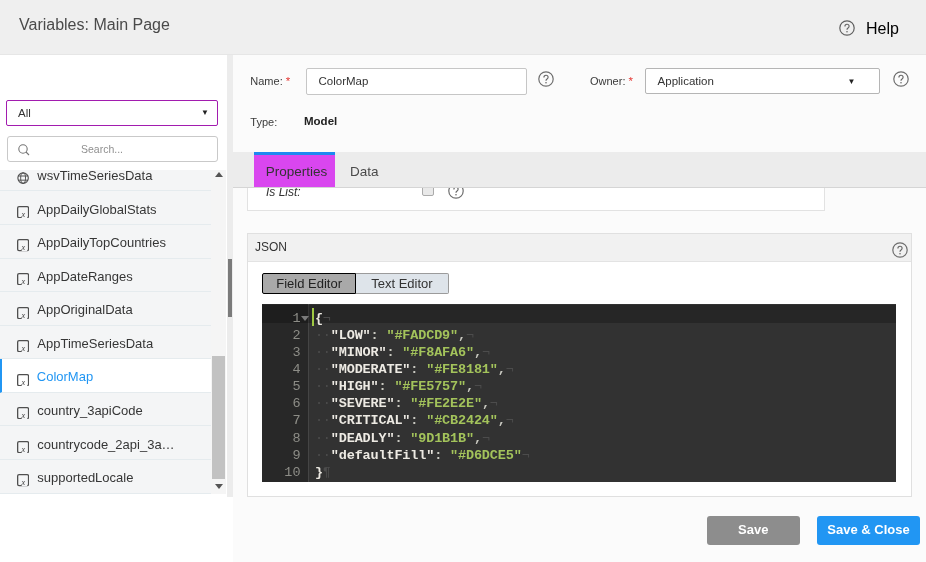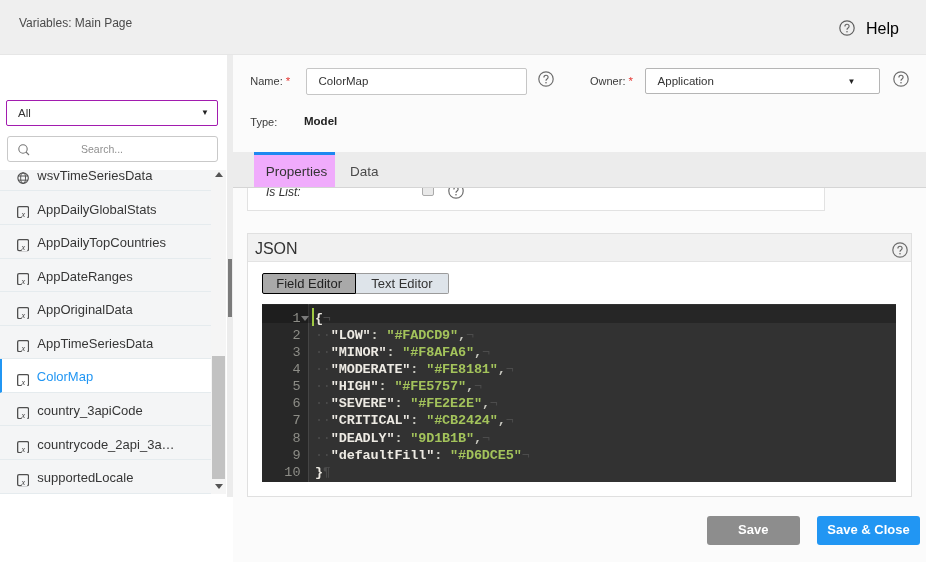--- a/index.html
+++ b/index.html
@@ -2,21 +2,21 @@
 <html><head>
 <meta charset="utf-8">
 <style>
 * { margin:0; padding:0; box-sizing:border-box; }
 html,body { width:926px; height:562px; background:#fff; font-family:"Liberation Sans", sans-serif; -webkit-font-smoothing:antialiased; }
 #stage { position:relative; width:926px; height:562px; overflow:hidden; background:#fff; }
 .abs { position:absolute; }
 
 
 #header { left:0; top:0; width:926px; height:55px; background:#efefef; border-bottom:1px solid #e6e6e6; }
-#title { left:19px; top:15.5px; font-size:12px; color:#4a4a4a; }
+#title { left:19px; top:15.5px; font-size:16px; color:#4a4a4a; }
 #helpico { left:839px; top:19.7px; }
 #helptxt { left:866px; top:20px; color:#000000; font-size:16px; }
 
 
 #sidebar { left:0; top:55px; width:233px; height:507px; background:#fff; }
 #newvar { left:6px; top:7px; width:215px; height:26px; background:#2196f3; border-radius:3px; color:#fff; font-weight:bold; font-size:13px; text-align:center; line-height:26px; }
 #allsel { left:6px; top:44.5px; width:212px; height:26px; background:#fff; border:1px solid #a21caf; border-radius:2px; font-size:11.5px; color:#333; line-height:24px; padding-left:11px; }
 #allsel .caret { position:absolute; right:8px; top:0; font-size:8px; color:#222; line-height:24px;}
 #search { left:7px; top:80.5px; width:211px; height:26.5px; background:#fff; border:1px solid #c9c9c9; border-radius:3px; }
 #search .ph { position:absolute; left:26px; top:6px; font-size:10.5px; color:#8f8f8f;margin-left:47px; }
@@ -41,34 +41,34 @@
 
 #main { left:233px; top:55px; width:693px; height:507px; background:#fbfbfb; }
 .flabel { font-size:11px; color:#3a3a3a; }
 .req { color:#e53935; font-size:11.5px; }
 #nameinput { left:73.2px; top:13.1px; width:220.8px; height:26.7px; border:1px solid #c6c6c6; border-radius:2px; background:#fff; font-size:11.5px; color:#333; line-height:24px; padding-left:11.3px; }
 #ownersel { left:412.2px; top:12.9px; width:235.3px; height:26.6px; border:1px solid #b5b5b5; border-radius:2px; background:#fff; font-size:11.5px; color:#333; line-height:24px; padding-left:11.4px; }
 #ownersel .caret { position:absolute; right:24px; top:0; font-size:8px; color:#222; line-height:25px; }
 
 
 #tabbar { left:0; top:96.5px; width:693px; height:36.8px; background:#ececec; border-bottom:1px solid #d5d5d5; }
-#tabactive { left:21.1px; top:0; width:81.2px; height:35.8px; background:#f0abfc; border-top:3.2px solid #1e88f0;text-align:center; }
+#tabactive { left:21.1px; top:0; width:81.2px; height:35.8px; background:#d946ef; border-top:3.2px solid #1e88f0;text-align:center; }
 #tabactive span { position:absolute; left:11.7px; top:9.3px; font-size:13.5px; color:#333; }
 #tabdata { left:116.9px; top:12.5px; font-size:13.5px; color:#4a4a4a; }
 
 
 #islist { left:14.4px; top:133.3px; width:578px; height:23.2px; background:#fff; border:1px solid #e2e2e2; border-top:none; overflow:hidden;font-style:italic; }
 #islist .txt { position:absolute; left:17.6px; top:-3.2px; font-size:12px; color:#333; }
 #islist .cb { position:absolute; left:173.5px; top:-6px; width:12px; height:13.5px; border:1px solid #ababab; border-radius:2px; background:#e9e9e9; }
 #islist .qi { position:absolute; left:199.7px; top:-5.7px; }
 
 
 #jsonpanel { left:14.4px; top:177.5px; width:664.2px; height:264.8px; background:#fff; border:1px solid #e0e0e0; }
 #jsonhdr { left:0; top:0; width:662.2px; height:28.5px; background:#f1f1f1; border-bottom:1px solid #e3e3e3; }
-#jsonhdr .t { position:absolute; left:6.5px; top:6.2px; font-size:16px; color:#333; }
+#jsonhdr .t { position:absolute; left:6.5px; top:6.2px; font-size:12px; color:#333; }
 #jsonhdr .qi { position:absolute; left:643.5px; top:8.2px; }
 
 
 #btngroup { left:14.1px; top:39.3px; height:22px; }
 .ebtn { display:inline-block; height:21px; font-size:13px; text-align:center; line-height:19.5px; vertical-align:top; }
 #btn-field { width:93.3px; background:#a9a9a9; border:1px solid #000000; color:#222; border-radius:2px 0 0 2px; }
 #btn-text { width:93.3px; background:#dee4ea; border:1px solid #9b9b9b; border-left:none; color:#333; border-radius:0 2px 2px 0; }
 
 
 #editor { left:14.1px; top:70.2px; width:633.9px; height:178.6px; background:#323232; overflow:hidden; }

